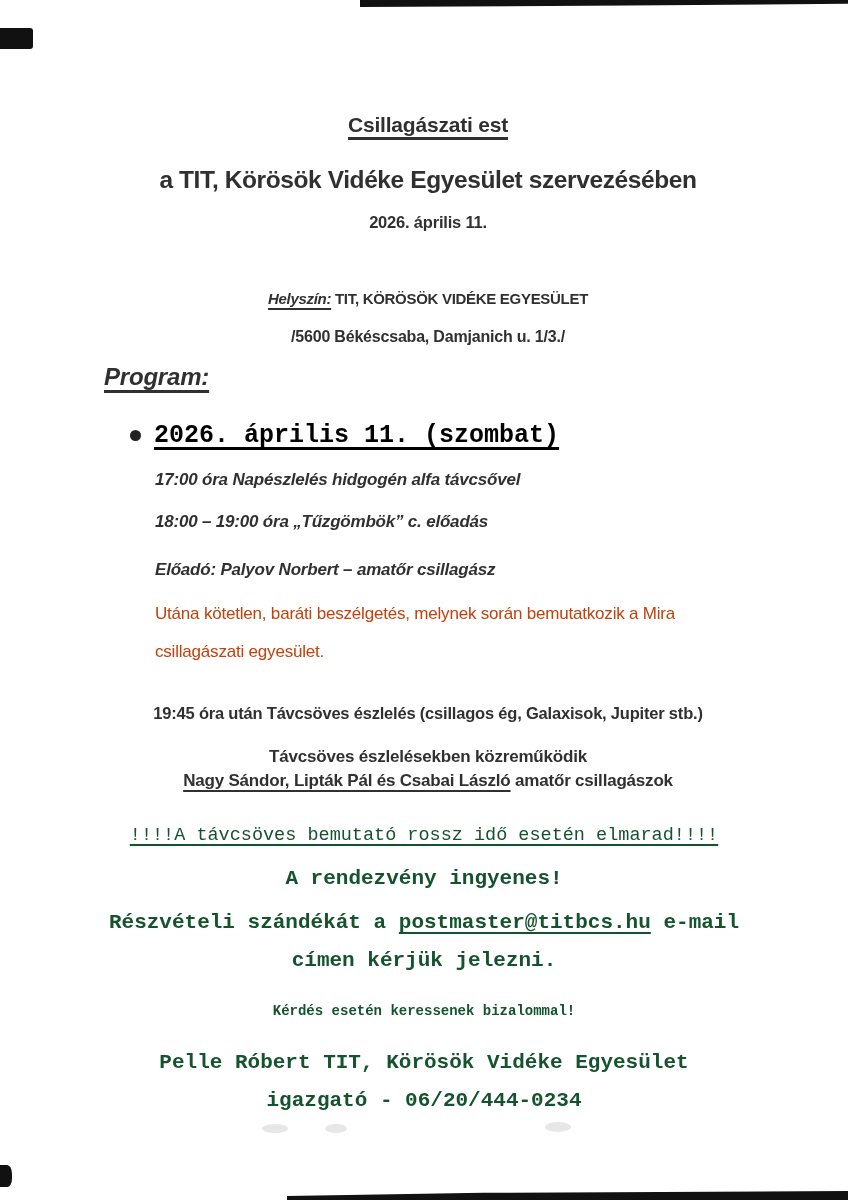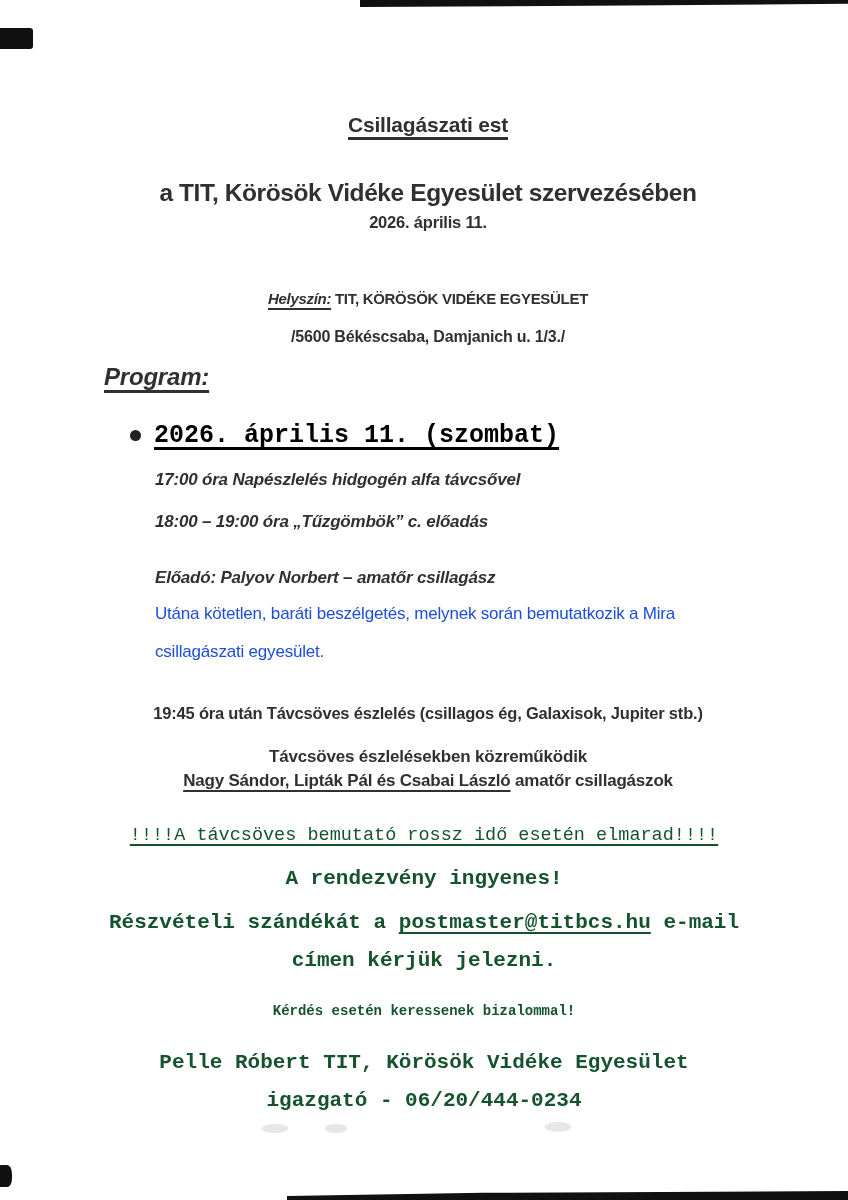--- a/index.html
+++ b/index.html
@@ -12,39 +12,39 @@
   .line{position:absolute;left:0;right:0;text-align:center;letter-spacing:-0.2px;white-space:nowrap;}
   .left{text-align:left;right:auto;}
   .b{font-weight:bold;padding-left:8px;}
   .bi{font-weight:bold;font-style:italic;}
   .mono{font-family:"Liberation Mono","DejaVu Sans Mono",monospace;color:#14532d;letter-spacing:0;}
   .u{text-decoration:underline;text-decoration-thickness:2px;text-underline-offset:4px;}
   .u-thin{text-decoration:underline;text-decoration-thickness:1.5px;text-underline-offset:4px;}
 
   .title{top:110px;font-size:21px;line-height:30px;}
   .title .u{text-decoration-thickness:2.5px;text-underline-offset:5px;}
-  .subtitle{top:176px;font-size:24.5px;line-height:34px;letter-spacing:-0.4px;}
+  .subtitle{top:163px;font-size:24.5px;line-height:34px;letter-spacing:-0.4px;}
   .date{top:210px;font-size:16.5px;line-height:24px;}
 
   .venue{top:287px;font-size:15px;line-height:24px;letter-spacing:-0.3px;}
   .address{top:325px;font-size:16px;line-height:24px;}
 
   .program-heading{top:360px;left:104px;font-size:24px;line-height:34px;}
   .program-heading .u{text-decoration-thickness:2.5px;text-underline-offset:5px;}
 
   .bullet-row{position:absolute;left:130px;top:420px;display:flex;align-items:center;gap:13px;}
   .bullet-dot{width:11px;height:11px;border-radius:50%;background:#222;flex:0 0 auto;}
   .bullet-text{font-family:"Liberation Mono","DejaVu Sans Mono",monospace;color:#000000;
     font-weight:bold;font-size:25px;line-height:31px;white-space:nowrap;
     text-decoration:underline;text-decoration-thickness:2.5px;text-underline-offset:5px;}
 
   .sched{left:155px;font-size:17px;line-height:24px;}
-  .sched1{top:468px;} .sched2{top:510px;} .sched3{top:558px;margin-top:8px;}
+  .sched1{top:468px;} .sched2{top:510px;} .sched3{top:558px;}
 
-  .note{left:155px;font-size:17px;line-height:24px;font-weight:normal;color:#1d4ed8;}
+  .note{left:155px;font-size:17px;line-height:24px;font-weight:normal;color:#c2410c;}
   .note1{top:602px;} .note2{top:640px;}
 
   .evening{top:701px;font-size:16.5px;line-height:24px;}
   .contrib-intro{top:745px;font-size:17px;line-height:24px;}
   .contrib-names{top:768px;font-size:17px;line-height:26px;}
 
   .warning{top:824px;font-size:18.5px;line-height:24px;}
   .free{top:866px;font-size:21px;line-height:26px;font-weight:bold;}
   .rsvp1{top:910px;font-size:21px;line-height:26px;font-weight:bold;}
   .rsvp2{top:948px;font-size:21px;line-height:26px;font-weight:bold;}

